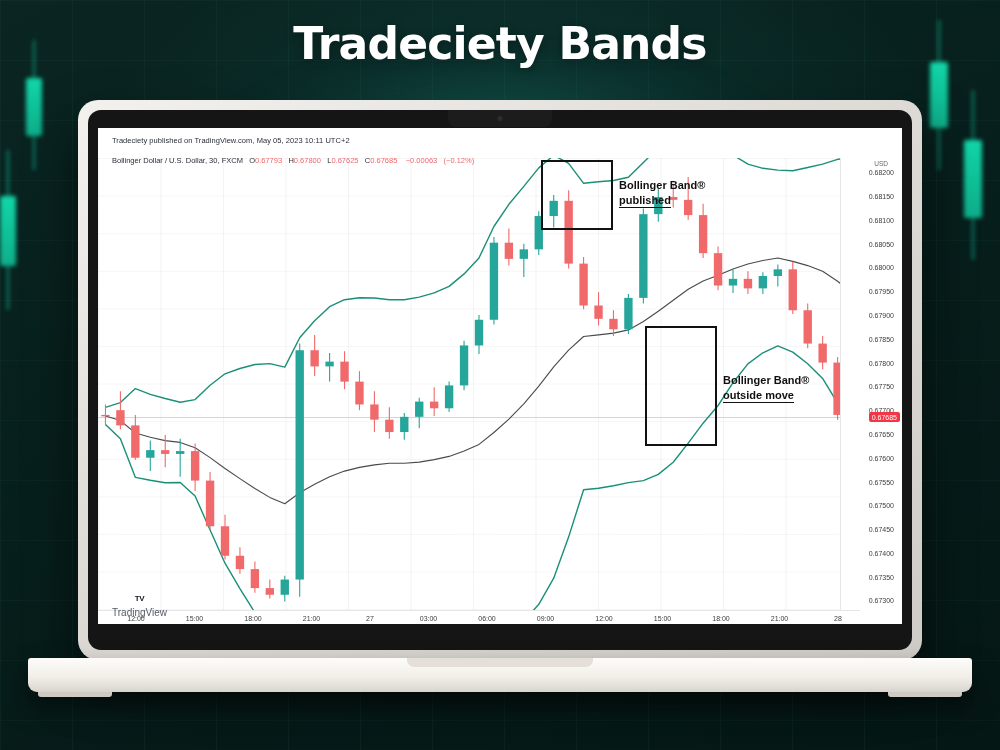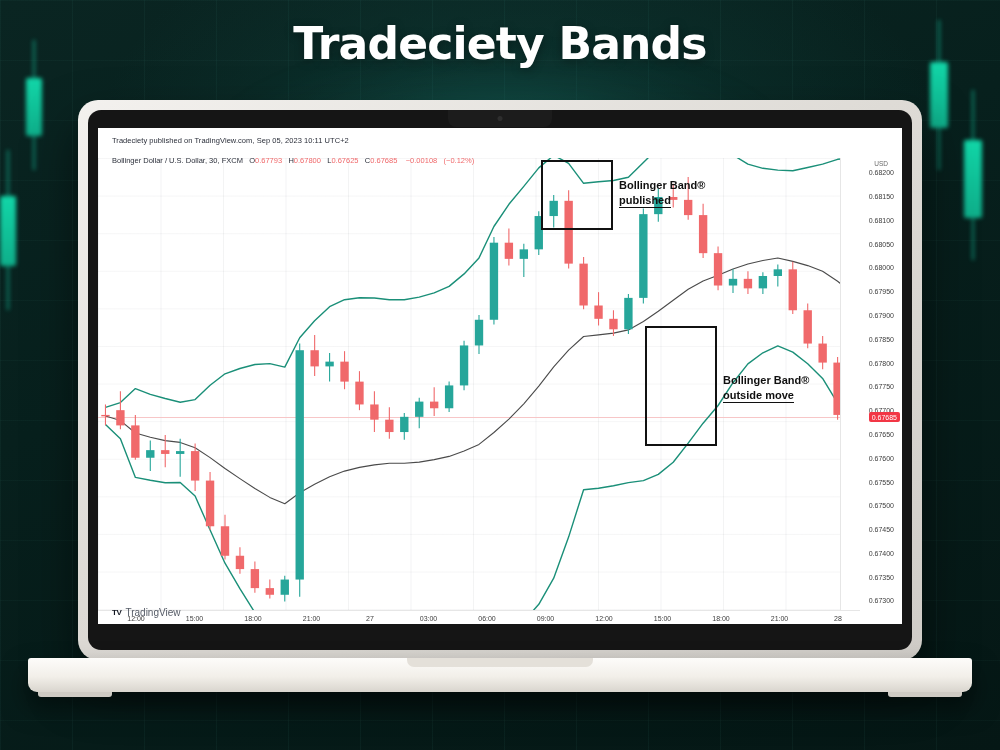--- a/index.html
+++ b/index.html
@@ -214,20 +214,21 @@
     z-index: 6; white-space: nowrap;
   }
   .anno-text .u { border-bottom: 1.5px solid #101010; display: inline-block; }
 
   
   .tv-logo {
     position: absolute;
     left: 14px; bottom: 6px;
     display: flex; align-items: center; gap: 4px;
     z-index: 4;
+    flex-direction: column;
   }
   .tv-mark {
     font-size: 8px; font-weight: 700; color: #131722;
     letter-spacing: -0.4px;
   }
   .tv-name { font-size: 10px; color: #555b66; text-align: center; }
 </style>
 </head>
 <body>
 
@@ -260,33 +261,33 @@
 
 <div class="laptop">
 
   <div class="lid">
     <div class="bezel">
       <div class="notch"></div>
 
       <div class="screen">
 
         <div class="chart-header">
-          <div class="hdr-line1">Tradeciety published on TradingView.com, Sep 05, 2023 10:11 UTC+2</div>
+          <div class="hdr-line1">Tradeciety published on TradingView.com, May 05, 2023 10:11 UTC+2</div>
           <div class="hdr-line2">
             <span class="sym">Bollinger Dollar / U.S. Dollar, 30, FXCM</span>
             <span>&nbsp;</span>
             <span>O</span><span class="ohlc-red">0.67793</span>
             <span>&nbsp;</span>
             <span>H</span><span class="ohlc-red">0.67800</span>
             <span>&nbsp;</span>
             <span>L</span><span class="ohlc-red">0.67625</span>
             <span>&nbsp;</span>
             <span>C</span><span class="ohlc-red">0.67685</span>
             <span>&nbsp;&nbsp;</span>
-            <span class="ohlc-red">−0.00108</span>
+            <span class="ohlc-red">−0.00063</span>
             <span>&nbsp;</span>
             <span class="ohlc-red">(−0.12%)</span>
           </div>
         </div>
 
         <div class="plot">
           <div class="plot-grid"></div>
           <div class="price-line" id="priceLine" style="top: 259.305px;"></div>
           <svg viewBox="0 0 762 452" preserveAspectRatio="none">
             <g id="bandsLayer">

